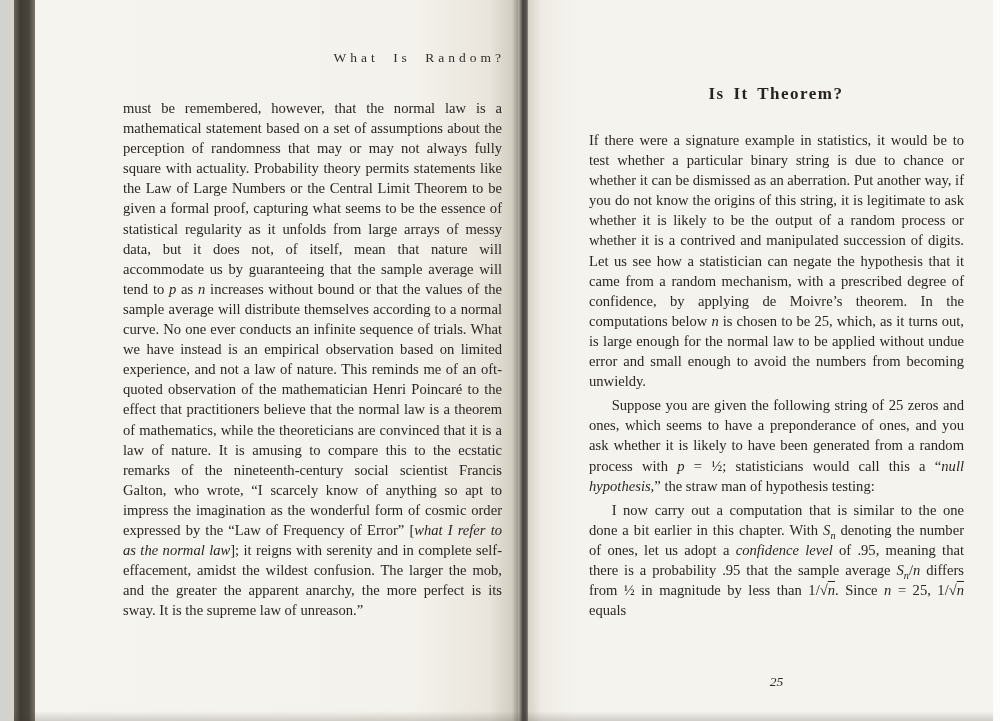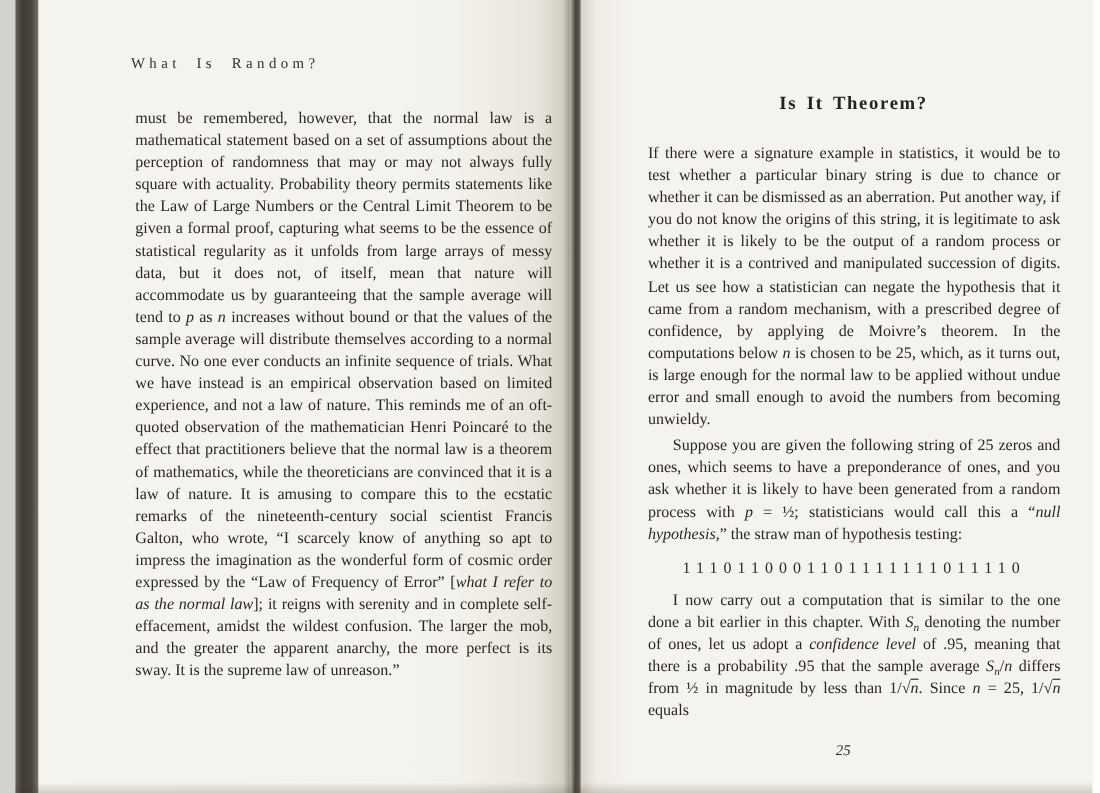--- a/index.html
+++ b/index.html
@@ -52,21 +52,21 @@
     position: absolute; left: 14px; bottom: 0;
     width: 979px; height: 10px;
     background: linear-gradient(to top, rgba(60,54,46,0.20), rgba(60,54,46,0));
   }
   .running-head {
     position: absolute;
     font-size: 13.5px;
     letter-spacing: 4px;
     word-spacing: 7px;
     color: #332e29;
-    text-align: left;
+    text-align: right;
     white-space: nowrap;
   }
   .page-left .running-head  { top: 50px;  left: 84px;  width: 386px; }
   .page-right .running-head { top: 46px;  left: 50px;  width: 386px; letter-spacing: 3.2px; }
   .section-title {
     position: absolute;
     top: 84px; left: 57px; width: 382px;
     margin: 0;
     font-size: 17px;
     font-weight: bold;
@@ -98,21 +98,21 @@
   sub { font-size: 70%; line-height: 0; }
   .page-number {
     position: absolute;
     top: 674px;
     font-size: 13.5px;
     font-style: italic;
     text-align: center;
     color: #2e2925;
   }
   .page-left  .page-number { left: 84px; width: 387px; }
-  .page-right .page-number { left: 47px; width: 383px; }
+  .page-right .page-number { left: 57px; width: 383px; }
 </style>
 </head>
 <body>
 
 <div class="scan">
 
   <div class="scanner-edge"></div>
   <div class="cover-strip"></div>
 
   <div class="page page-left">
@@ -122,21 +122,20 @@
       </div>
   </div>
 
   <div class="gutter-shadow"></div>
 
   <div class="page page-right">
     <h2 class="section-title">Is It Theorem?</h2>
     <div class="text-block">
         <p class=""><span>If there were a signature example in statistics, it would be to test whether a particular binary string is due to chance or whether it can be dismissed as an aberration. Put another way, if you do not know the origins of this string, it is legitimate to ask whether it is likely to be the output of a random process or whether it is a contrived and manipulated succession of digits. Let us see how a statistician can negate the hypothesis that it came from a random mechanism, with a prescribed degree of confidence, by applying de Moivre’s theorem. In the computations below </span><span class="it">n</span><span> is chosen to be 25, which, as it turns out, is large enough for the normal law to be applied without undue error and small enough to avoid the numbers from becoming unwieldy.</span></p>
         <p class="indent "><span>Suppose you are given the following string of 25 zeros and ones, which seems to have a preponderance of ones, and you ask whether it is likely to have been generated from a random process with </span><span class="it">p</span><span> = ½; statisticians would call this a “</span><span class="it">null hypothesis,</span><span>” the straw man of hypothesis testing:</span></p>
-        <p class="display-line">1110110001101111111011110</p>
         <p class="indent "><span>I now carry out a computation that is similar to the one done a bit earlier in this chapter. With </span><span class="it">S</span><sub class="it">n</sub><span> denoting the number of ones, let us adopt a </span><span class="it">confidence level</span><span> of .95, meaning that there is a probability .95 that the sample average </span><span class="it">S</span><sub class="it">n</sub><span>/</span><span class="it">n</span><span> differs from ½ in magnitude by less than 1/√</span><span class="it ov">n</span><span>. Since </span><span class="it">n</span><span> = 25, 1/√</span><span class="it ov">n</span><span> equals</span></p>
       </div>
     <div class="page-number">25</div>
   </div>
 
   <div class="right-sliver"></div>
   <div class="bottom-shade"></div>
 
 </div>
 

